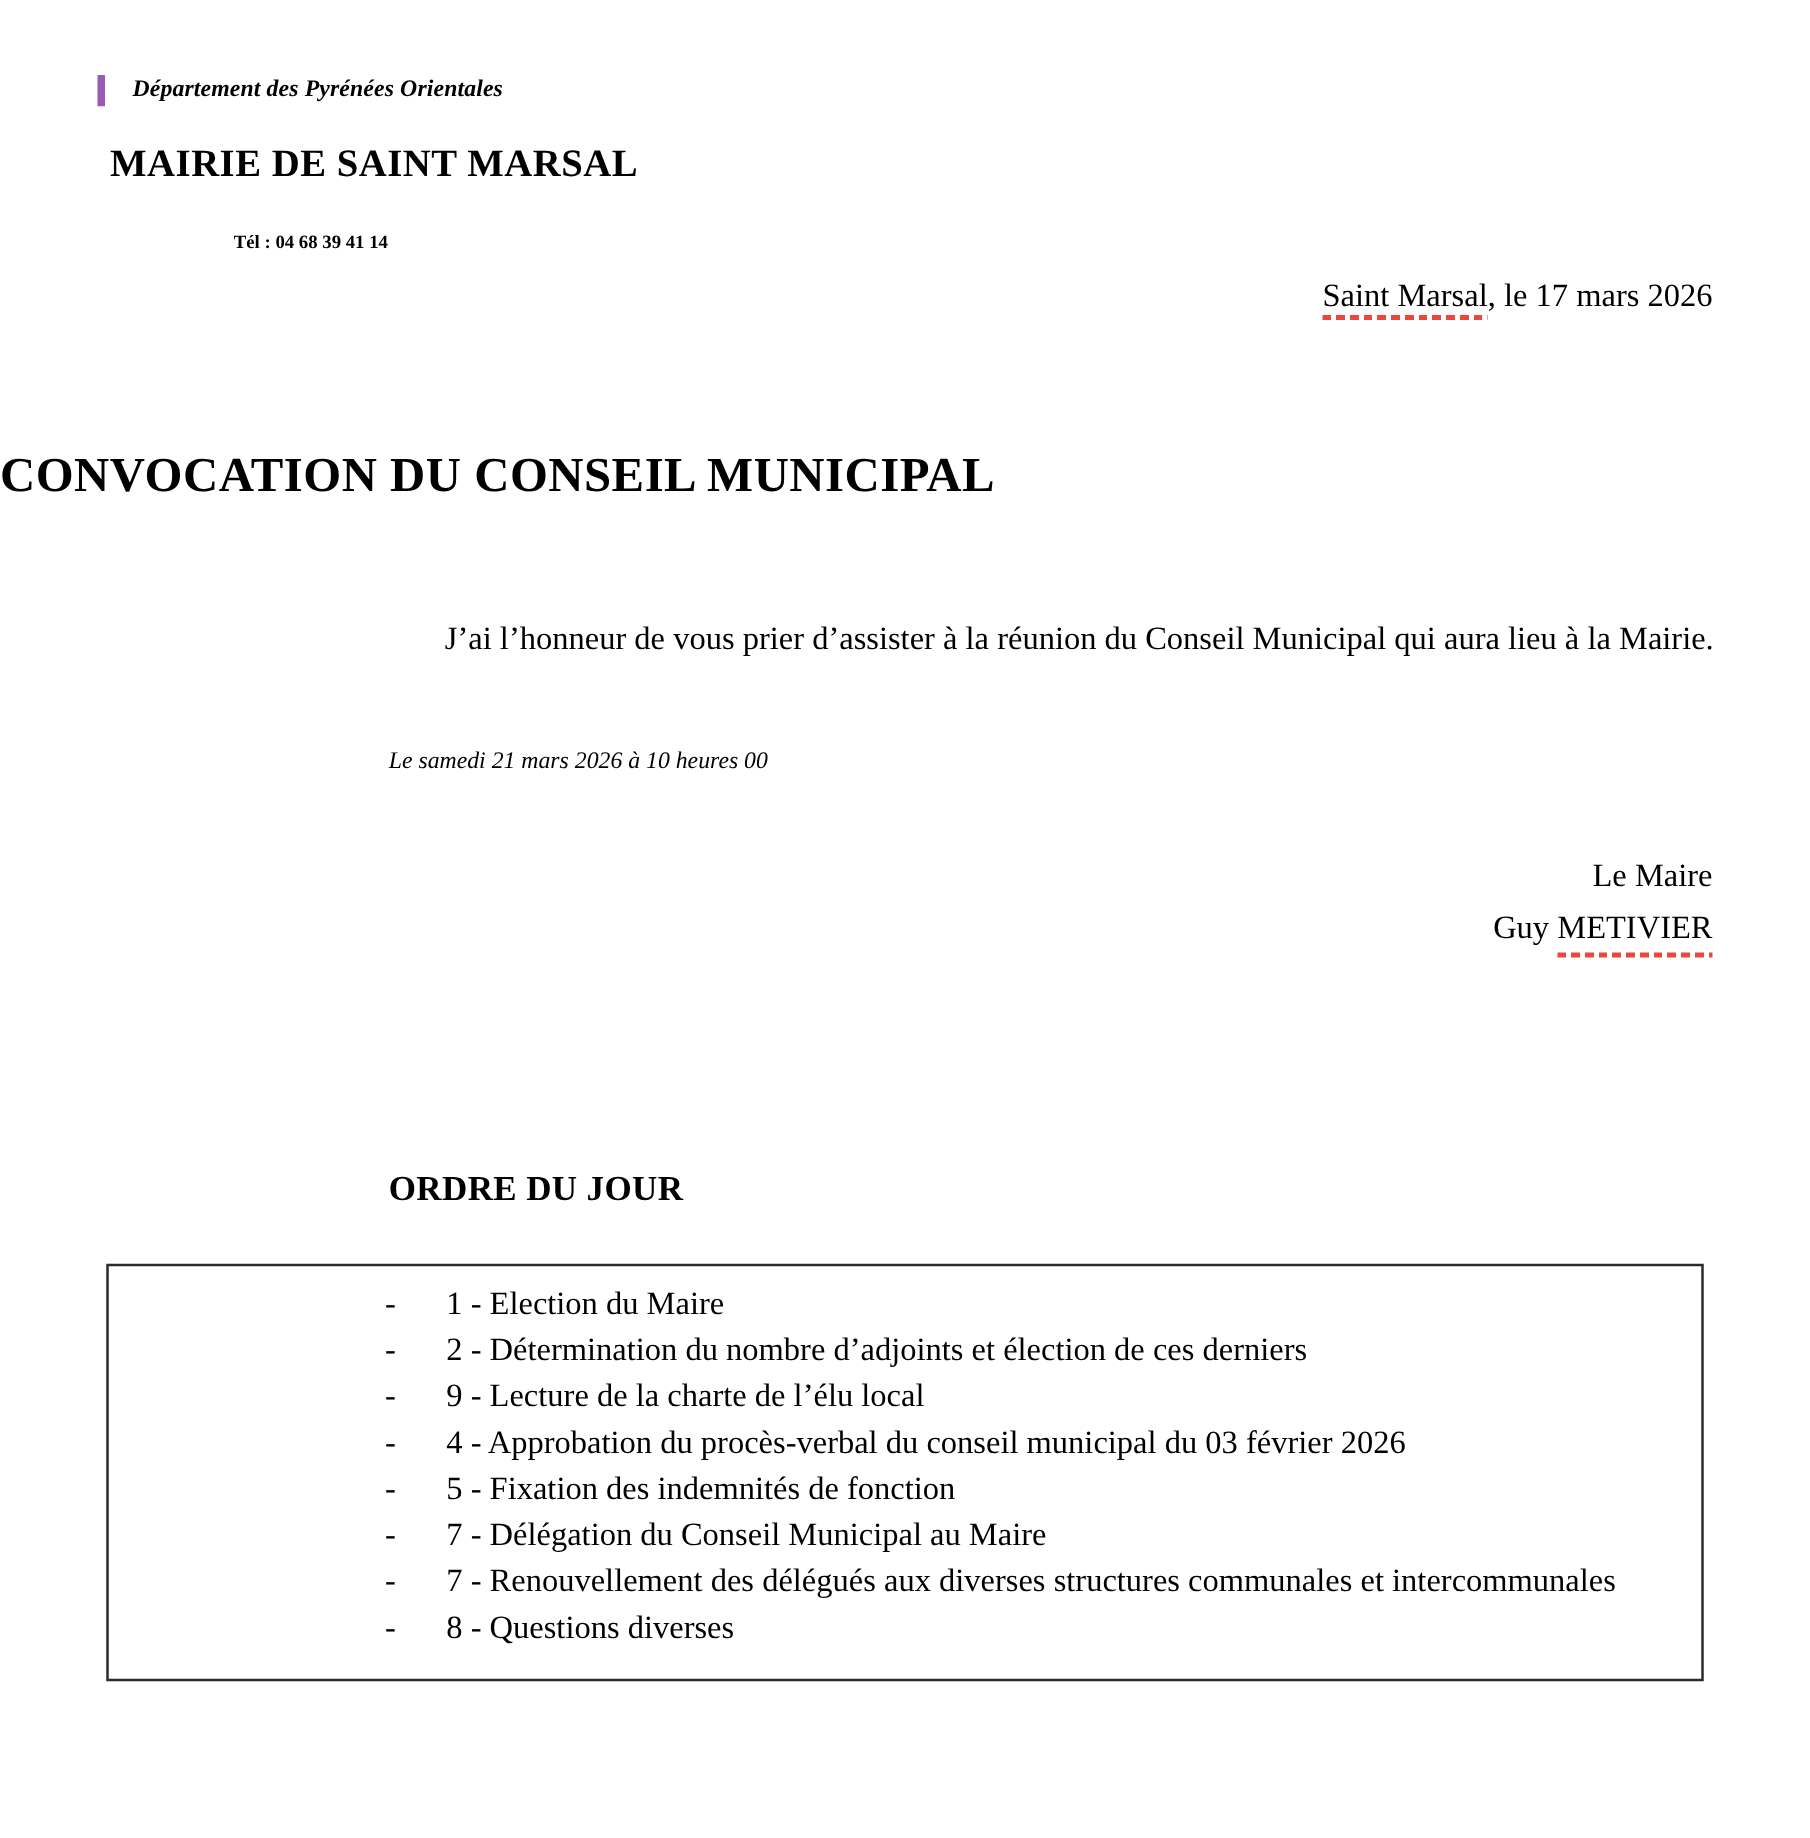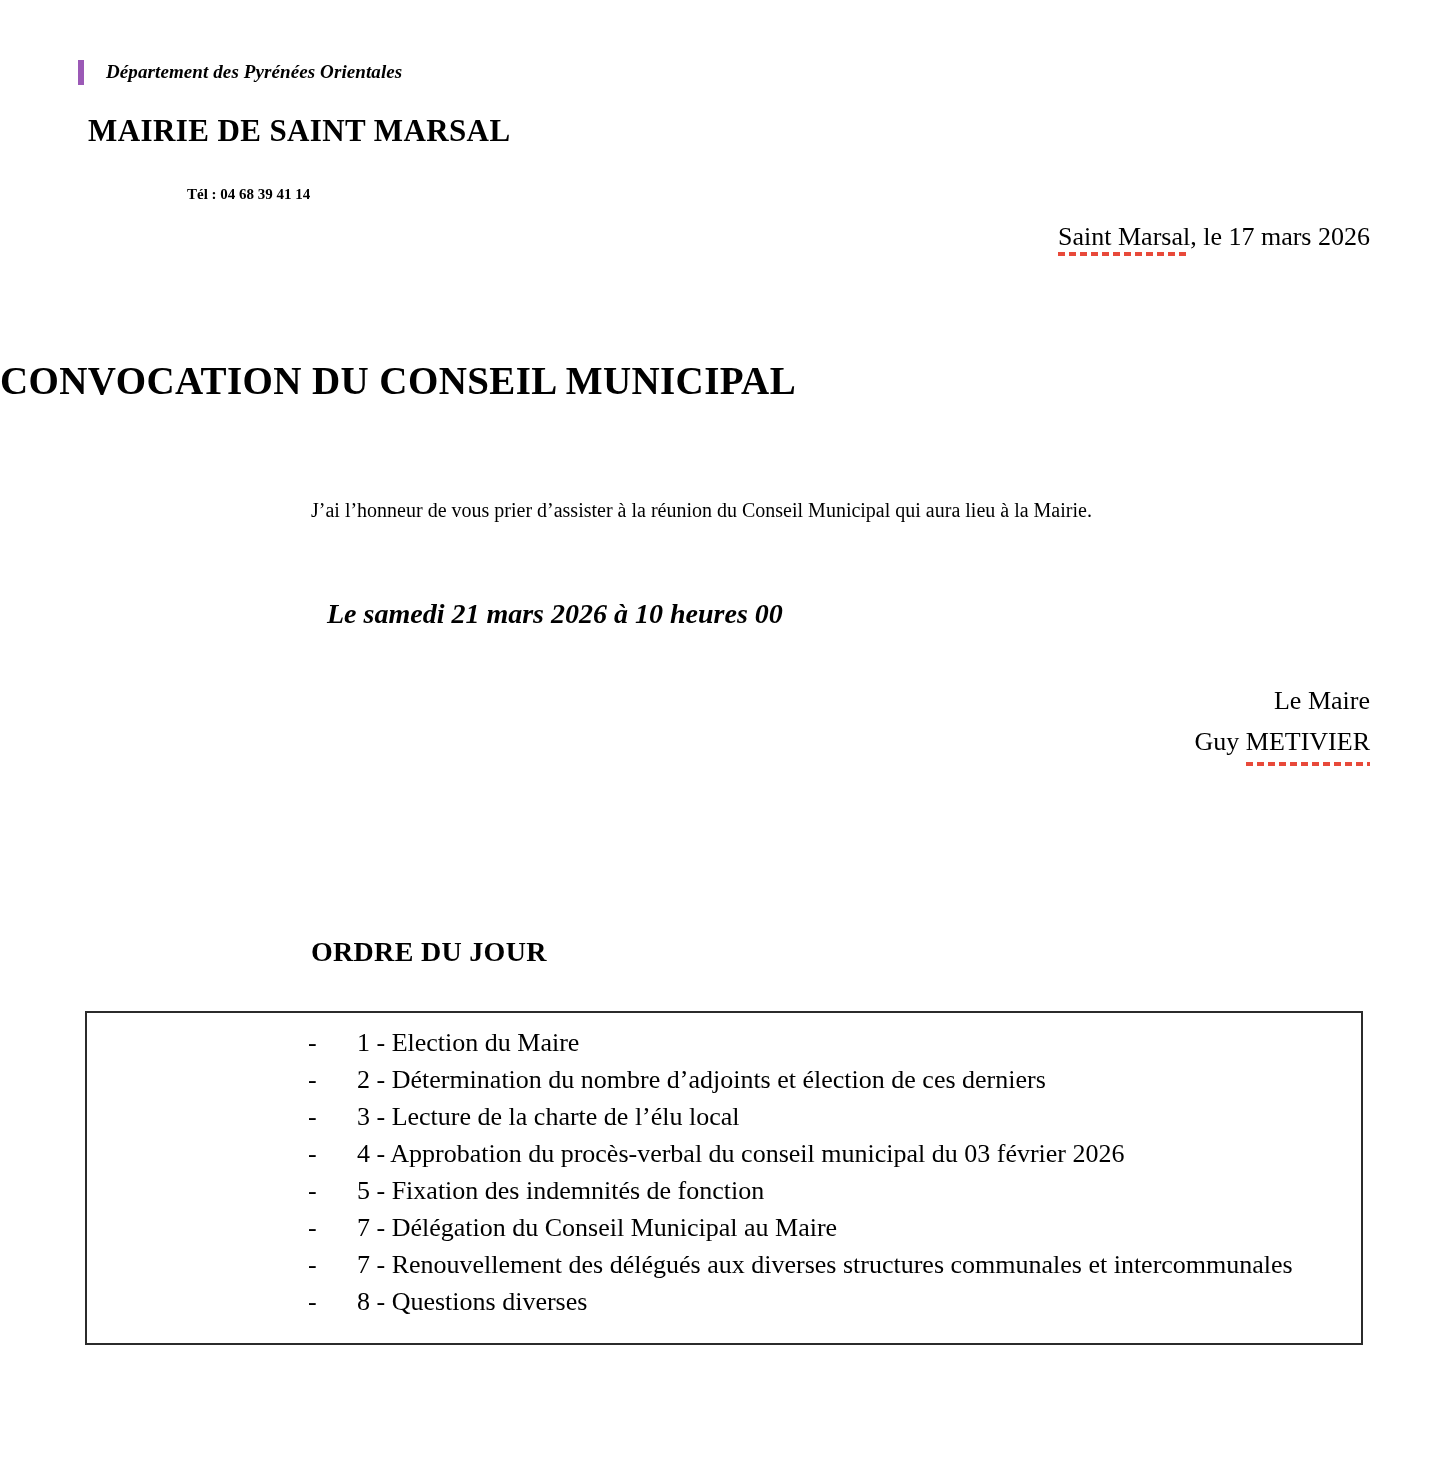--- a/index.html
+++ b/index.html
@@ -114,31 +114,31 @@
     font-weight: bold;
     letter-spacing: 0.4px;
   }
 
   
   .body-para {
     position: absolute;
     left: 311px;
     top: 490px;
     width: 1060px;
-    font-size: 20px;
+    font-size: 26px;
     line-height: 41px;
-    text-align: left;
+    text-align: right;
   }
 
   .meeting-datetime {
     position: absolute;
-    left: 327px;
+    left: 311px;
     top: 598px;
-    font-size: 28px;
-    font-weight: bold;
+    font-size: 19px;
+    font-weight: normal;
     font-style: italic;
     white-space: nowrap;
   }
 
   
   .signature {
     position: absolute;
     right: 78px;
     top: 680px;
     text-align: right;
@@ -231,21 +231,21 @@
         <li class="agenda-item">
           <span class="agenda-dash">-</span>
           <span class="agenda-text">1 - Election du Maire</span>
         </li>
         <li class="agenda-item">
           <span class="agenda-dash">-</span>
           <span class="agenda-text">2 - Détermination du nombre d’adjoints et élection de ces derniers</span>
         </li>
         <li class="agenda-item">
           <span class="agenda-dash">-</span>
-          <span class="agenda-text">3 - Lecture de la charte de l’élu local</span>
+          <span class="agenda-text">9 - Lecture de la charte de l’élu local</span>
         </li>
         <li class="agenda-item">
           <span class="agenda-dash">-</span>
           <span class="agenda-text">4 - Approbation du procès-verbal du conseil municipal du 03 février 2026</span>
         </li>
         <li class="agenda-item">
           <span class="agenda-dash">-</span>
           <span class="agenda-text">5 - Fixation des indemnités de fonction</span>
         </li>
         <li class="agenda-item">

